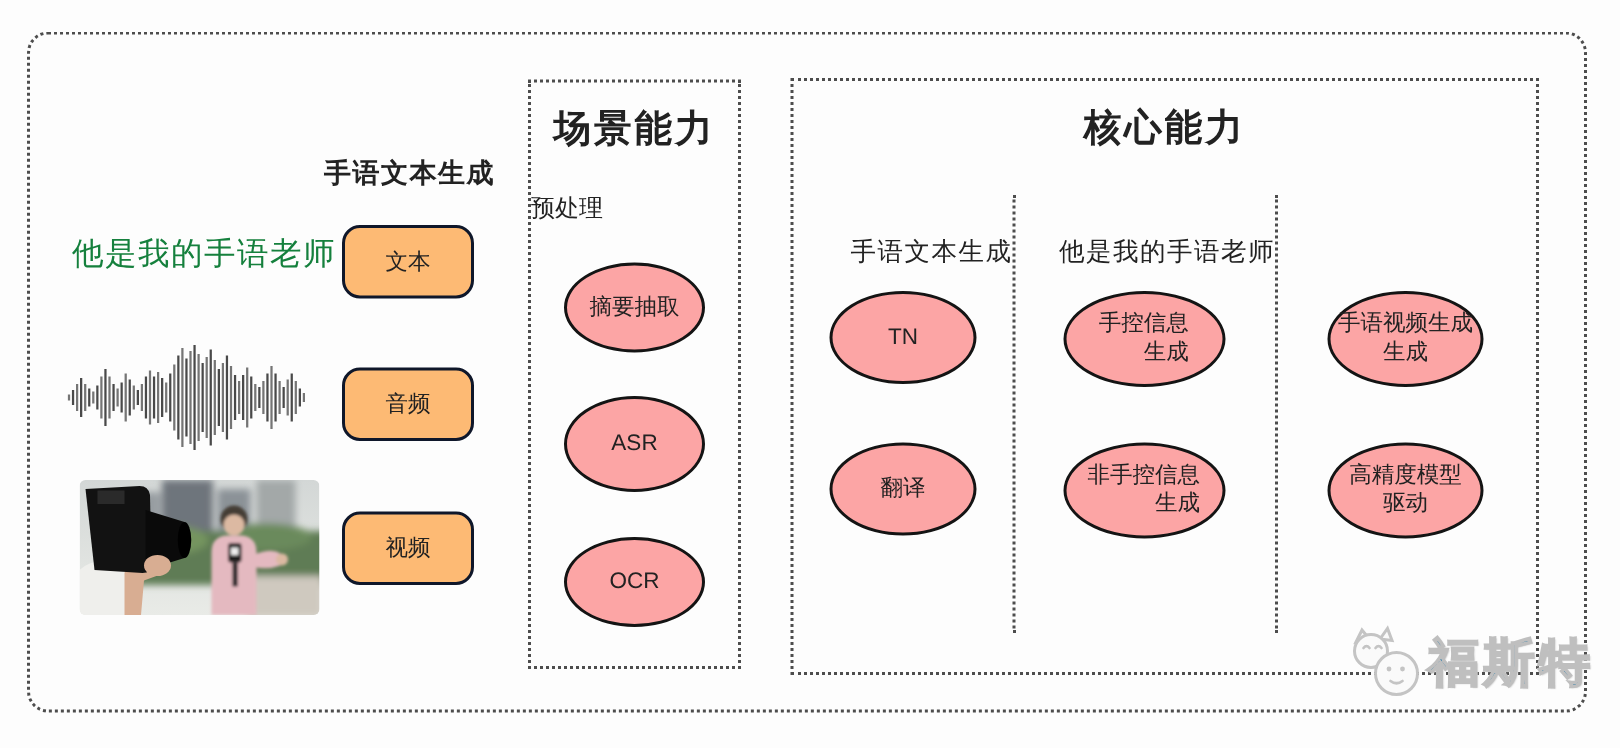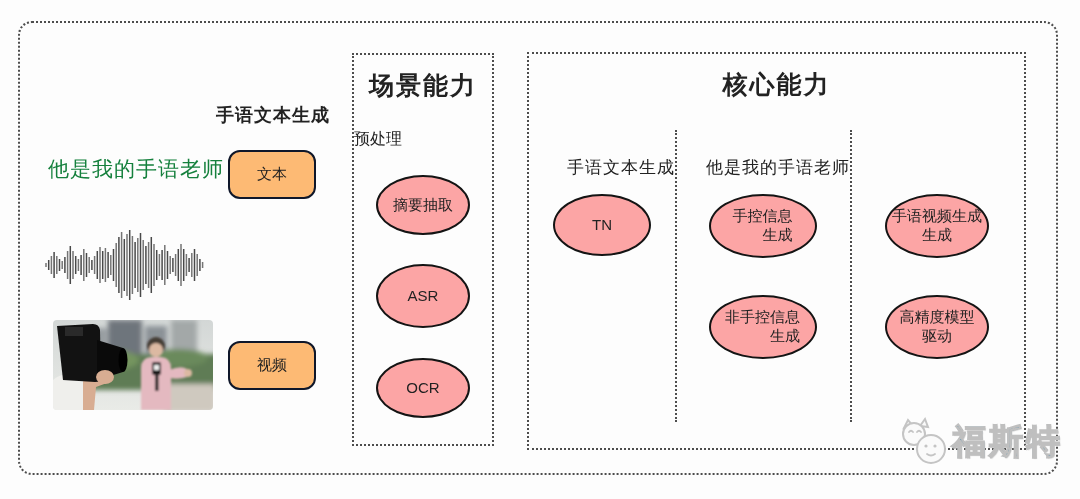--- a/index.html
+++ b/index.html
@@ -159,40 +159,44 @@
       <rect x="12" y="7" width="18" height="9" fill="#2a2a2a"></rect>
       <path d="M44 20 L70 28 L70 52 L44 60 Z" fill="#0a0a0a"></path>
       <ellipse cx="70" cy="40" rx="4.5" ry="12" fill="#000000"></ellipse>
       <ellipse cx="52" cy="57" rx="9" ry="7" fill="#d8ad92"></ellipse>
     </svg>
   </div>
 
   <div class="input-box t1">
     <span>文本</span>
   </div>
+  <div class="input-box t2">
+    <span>音频</span>
+  </div>
   <div class="input-box t3">
     <span>视频</span>
   </div>
 
   <div class="dashed-box scene-box">
     <div class="box-title">场景能力</div>
     <div class="scene-sub">预处理</div>
     <div class="ellipse e1">摘要抽取</div>
     <div class="ellipse e2">ASR</div>
     <div class="ellipse e3">OCR</div>
   </div>
 
   <div class="dashed-box core-box">
     <div class="box-title">核心能力</div>
     <div class="core-divider d1"></div>
     <div class="core-divider d2"></div>
 
     <div class="core-col c1">
       <div class="col-heading">手语文本生成</div>
       <div class="ellipse n1">TN</div>
+      <div class="ellipse n2">翻译</div>
     </div>
 
     <div class="core-col c2">
       <div class="col-heading">他是我的手语老师</div>
       <div class="ellipse n1">手控信息
 生成</div>
       <div class="ellipse n2">非手控信息
 生成</div>
     </div>
 

